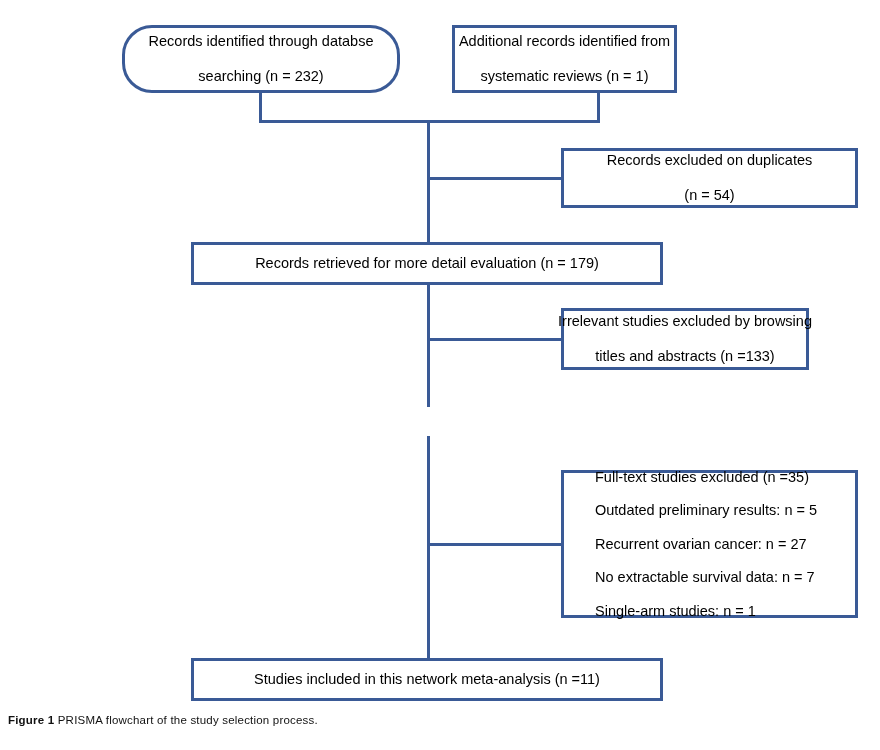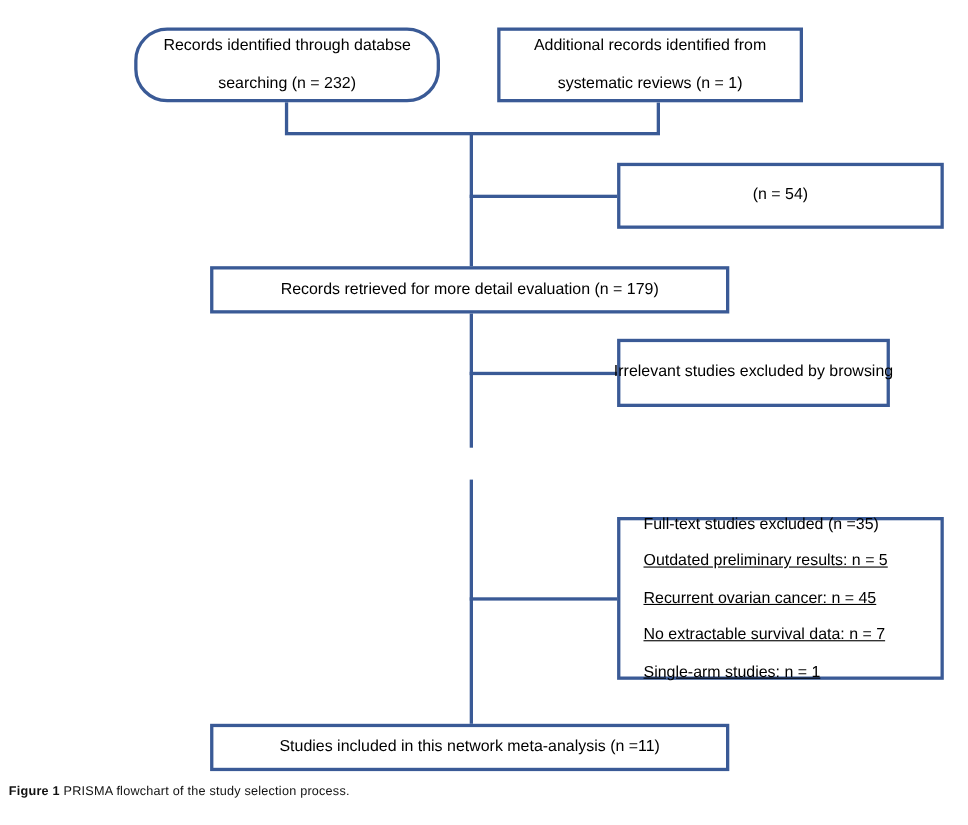--- a/index.html
+++ b/index.html
@@ -43,30 +43,29 @@
 
   
   .box.two-line .line + .line {
     margin-top: 19px;
   }
 
   
   .box.listbox {
     align-items: flex-start;
     text-align: left;
-    padding-left: 21px;
+    padding-left: 31px;
     justify-content: center;
   }
   .box.listbox .line {
     margin: 0;
     line-height: 1.0;
   }
   .box.listbox .line + .line {
     margin-top: 19px;
-    text-decoration: underline;
   }
 
   
   .vline {
     position: absolute;
     width: 3px;
     background: #3a5a96;
     z-index: 1;
   }
   .hline {
@@ -93,59 +92,61 @@
 </head>
 <body>
 
 <div id="canvas">
 
   <div class="box two-line" style="left:122px; top:25px; width:278px; height:68px;border-radius:30px;">
     <span class="line">Records identified through databse</span>
     <span class="line">searching (n = 232)</span>
   </div>
 
-  <div class="box two-line" style="left:452px; top:25px; width:278px; height:68px;">
+  <div class="box two-line" style="left:452px; top:25px; width:225px; height:68px;">
     <span class="line">Additional records identified from</span>
     <span class="line">systematic reviews (n = 1)</span>
   </div>
 
   <div class="vline" style="left:259px; top:93px; height:27px;"></div>
   <div class="vline" style="left:597px; top:93px; height:27px;"></div>
 
   <div class="hline" style="left:259px; top:120px; width:341px;"></div>
 
   <div class="vline" style="left:427px; top:120px; height:124px;"></div>
 
   <div class="hline" style="left:427px; top:177px; width:136px;"></div>
 
   <div class="box two-line" style="left:561px; top:148px; width:297px; height:60px;">
+    <span class="line">Records excluded on duplicates</span>
     <span class="line">(n = 54)</span>
   </div>
 
   <div class="box" style="left:191px; top:242px; width:472px; height:43px;">
     <span class="line">Records retrieved for more detail evaluation (n = 179)</span>
   </div>
 
   <div class="vline" style="left:427px; top:273px; height:134px;"></div>
 
   <div class="hline" style="left:427px; top:338px; width:136px;"></div>
 
   <div class="box two-line" style="left:561px; top:308px; width:248px; height:62px;">
     <span class="line">Irrelevant studies excluded by browsing</span>
+    <span class="line">titles and abstracts (n =133)</span>
   </div>
 
 
   <div class="vline" style="left:427px; top:436px; height:224px;"></div>
 
   <div class="hline" style="left:427px; top:543px; width:136px;"></div>
 
   <div class="box listbox" style="left:561px; top:470px; width:297px; height:148px;">
     <span class="line">Full-text studies excluded (n =35)</span>
     <span class="line">Outdated preliminary results: n = 5</span>
-    <span class="line">Recurrent ovarian cancer: n = 45</span>
+    <span class="line">Recurrent ovarian cancer: n = 27</span>
     <span class="line">No extractable survival data: n = 7</span>
     <span class="line">Single-arm studies: n = 1</span>
   </div>
 
   <div class="box" style="left:191px; top:658px; width:472px; height:43px;">
     <span class="line">Studies included in this network meta-analysis (n =11)</span>
   </div>
 
   <div id="caption">
     <span class="cap-label">Figure 1</span><span>&nbsp;</span><span class="cap-body">PRISMA flowchart of the study selection process.</span>

